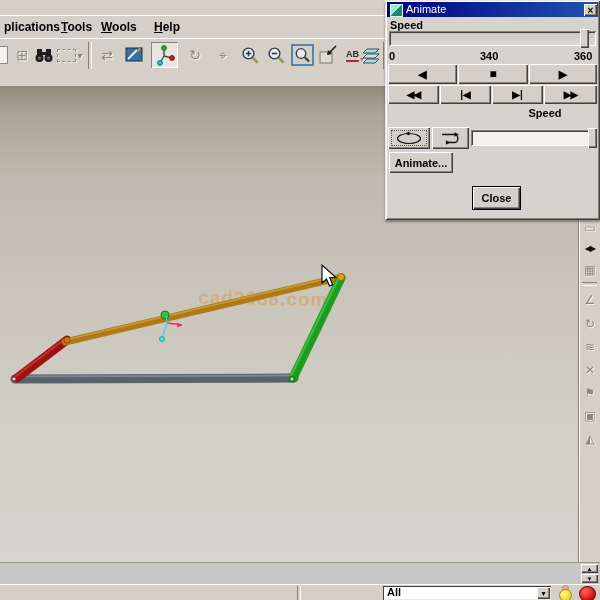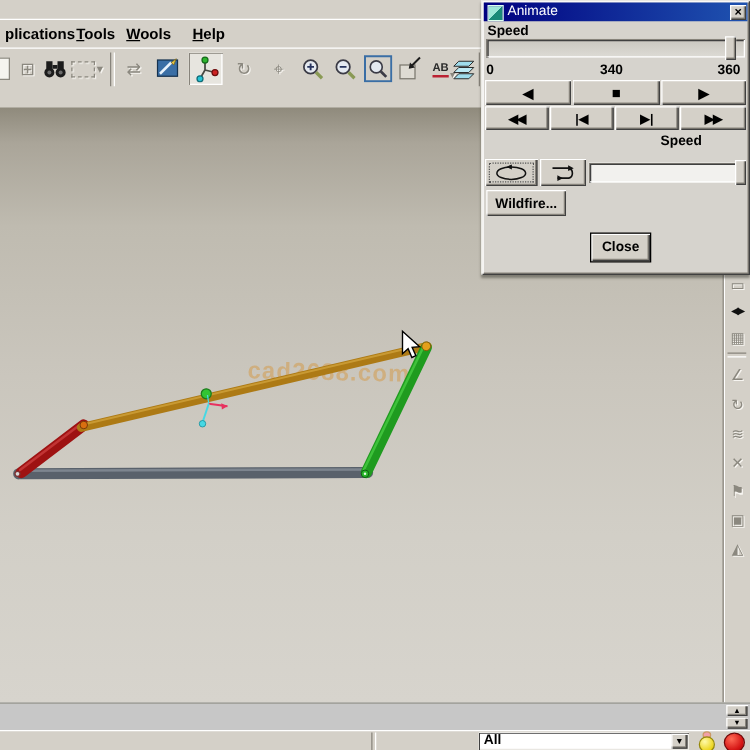--- a/index.html
+++ b/index.html
@@ -272,20 +272,20 @@
       <svg width="24" height="14" viewBox="0 0 24 14">
         <path d="M3,3.5 H16 A4.2,4.2 0 0 1 16,11.5 H7" fill="none" stroke="#111" stroke-width="1.3"></path>
         <path d="M16,3.5 L11.5,1.2 L11.5,5.8 Z" fill="#111" transform="translate(4 0)"></path>
         <path d="M7,11.5 L11.5,9.2 L11.5,13.8 Z" fill="#111" transform="rotate(180 9.2 11.5)"></path>
       </svg>
     </div>
     <div class="abs b-in" id="speed-track"></div>
     <div class="abs b-btn" id="speed-thumb"></div>
 
     <div class="abs b-btn tbtn" style="left:4px;top:152px;width:64px;height:21px;font-size:11px;">
-        <span>Wildfire...</span>
+        <span>Animate...</span>
       </div>
     <div class="abs tbtn" style="left:87px;top:186px;width:47px;height:22px;font-size:11px;border:1px solid #000;background:#d4d0c8;box-shadow:inset 1px 1px 0 #fff,inset -1px -1px 0 #404040,inset -2px -2px 0 #87837b;">
         <span>Close</span>
       </div>
   </div>
 
 </div>
 
 </body></html>

